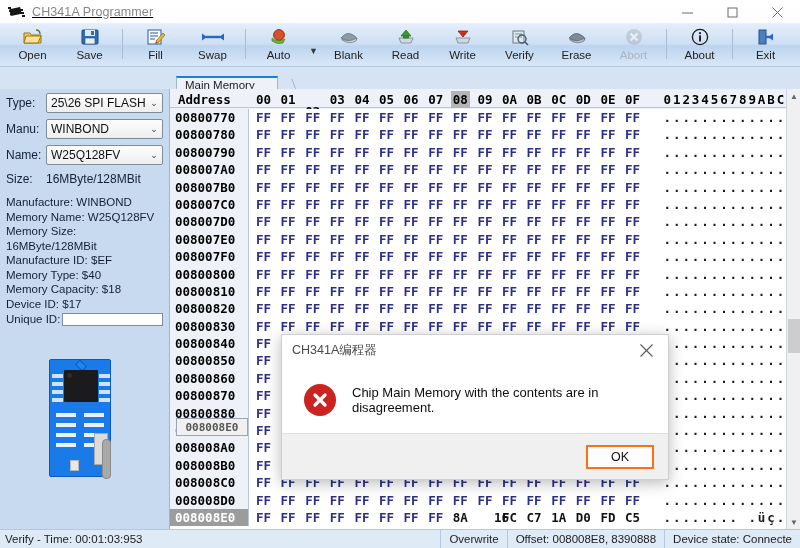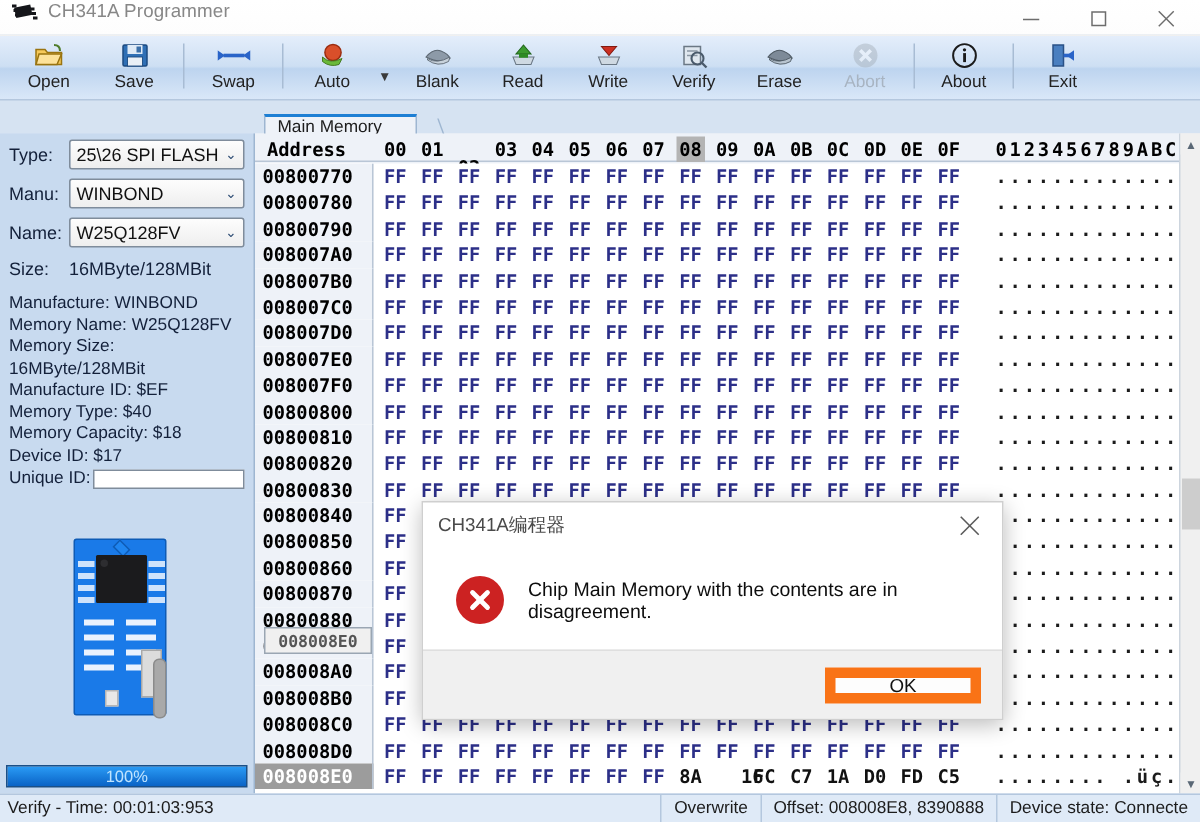--- a/index.html
+++ b/index.html
@@ -14,23 +14,24 @@
     position: relative;
     width: 800px; height: 548px;
     background: #d6e3f2;
     overflow: hidden;
   }
 
   
   .titlebar {
     height: 24px;
     background: linear-gradient(#ffffff, #fdfdfd);
-    display: flex; 
+    display: flex; align-items: center;
     border-bottom: 1px solid #f0f0f0;
     position: relative;
+    text-decoration: underline;
   }
   .title-icon {
     width: 20px; height: 16px; margin-left: 6px; margin-right: 6px;
     position: relative;
   }
   .title-icon .chipbody {
     position: absolute; left: 4px; top: 4px;
     width: 11px; height: 7px; background: #15161a;
     transform: rotate(-12deg);
   }
@@ -328,22 +329,22 @@
   .dlg-msg {
     margin-left: 16px; font-size: 13px; color: #0d0d0d;
   }
   .dlg-foot {
     position: absolute; left: 0; right: 0; bottom: 0; height: 46px;
     background: #f0f0f0; border-top: 1px solid #dfdfdf;
     display: flex; align-items: center; justify-content: flex-end;
     padding-right: 14px;
   }
   .dlg-ok {
-    width: 104px; height: 24px;
-    background: #fdfdfd; border: 7px solid #f97316;
+    width: 68px; height: 24px;
+    background: #fdfdfd; border: 2px solid #f97316;
     display: flex; align-items: center; justify-content: center;
     font-size: 12.5px; color: #111;
   }
 </style>
 </head>
 <body>
 
 <div id="app">
 
   <div class="titlebar">
@@ -398,20 +399,33 @@
           <rect x="4" y="2" width="10" height="6" fill="#dfeaf6"></rect>
           <rect x="10" y="3" width="3" height="4" fill="#3b6fa8"></rect>
           <rect x="4" y="10" width="10" height="6" fill="#e9eff6" stroke="#1c4a80" stroke-width=".6"></rect>
         </svg>
       </div>
       <div class="lbl">Save</div>
     </div>
 
     <div class="tsep"></div>
 
+    <div class="tbtn">
+      <div class="glyph">
+        <svg width="18" height="18" viewBox="0 0 18 18">
+          <rect x="1" y="2" width="13" height="14" fill="#fcfcfc" stroke="#2a5d95"></rect>
+          <line x1="3" y1="5" x2="11" y2="5" stroke="#2a5d95"></line>
+          <line x1="3" y1="8" x2="11" y2="8" stroke="#2a5d95"></line>
+          <line x1="3" y1="11" x2="8" y2="11" stroke="#2a5d95"></line>
+          <path d="M9 13 L16 5 l2 2 l-7 8 z" fill="#e8b63a" stroke="#8a6413" stroke-width=".7"></path>
+          <path d="M9 13 l2 2 l-3 1 z" fill="#c03a2b"></path>
+        </svg>
+      </div>
+      <div class="lbl">Fill</div>
+    </div>
 
     <div class="tbtn">
       <div class="glyph">
         <svg width="22" height="12" viewBox="0 0 22 12">
           <path d="M5 6 L0 2.5 v7 z M17 6 L22 2.5 v7 z" fill="#2a64c8"></path>
           <rect x="4" y="4.8" width="14" height="2.4" fill="#2a64c8"></rect>
         </svg>
       </div>
       <div class="lbl">Swap</div>
     </div>
@@ -592,25 +606,20 @@
           <div class="slot" style="left:34px;top:53px;"></div>
           <div class="slot" style="left:34px;top:63px;"></div>
           <div class="slot" style="left:34px;top:73px;"></div>
           <div class="slot" style="left:34px;top:83px;"></div>
           <div class="bottomscrew" style="left:20px;top:100px;"></div>
         </div>
         <div class="lever-base"></div>
         <div class="lever"></div>
       </div>
 
-      <div class="progwrap">
-        <div class="progbar">
-          <span>100%</span>
-        </div>
-      </div>
     </div>
 
     <div class="rightpanel">
 
       <div class="tabstrip">
         <div class="tab">Main Memory</div>
         <div class="tabtail"></div>
       </div>
 
       <div class="hexhead" id="hexhead">

